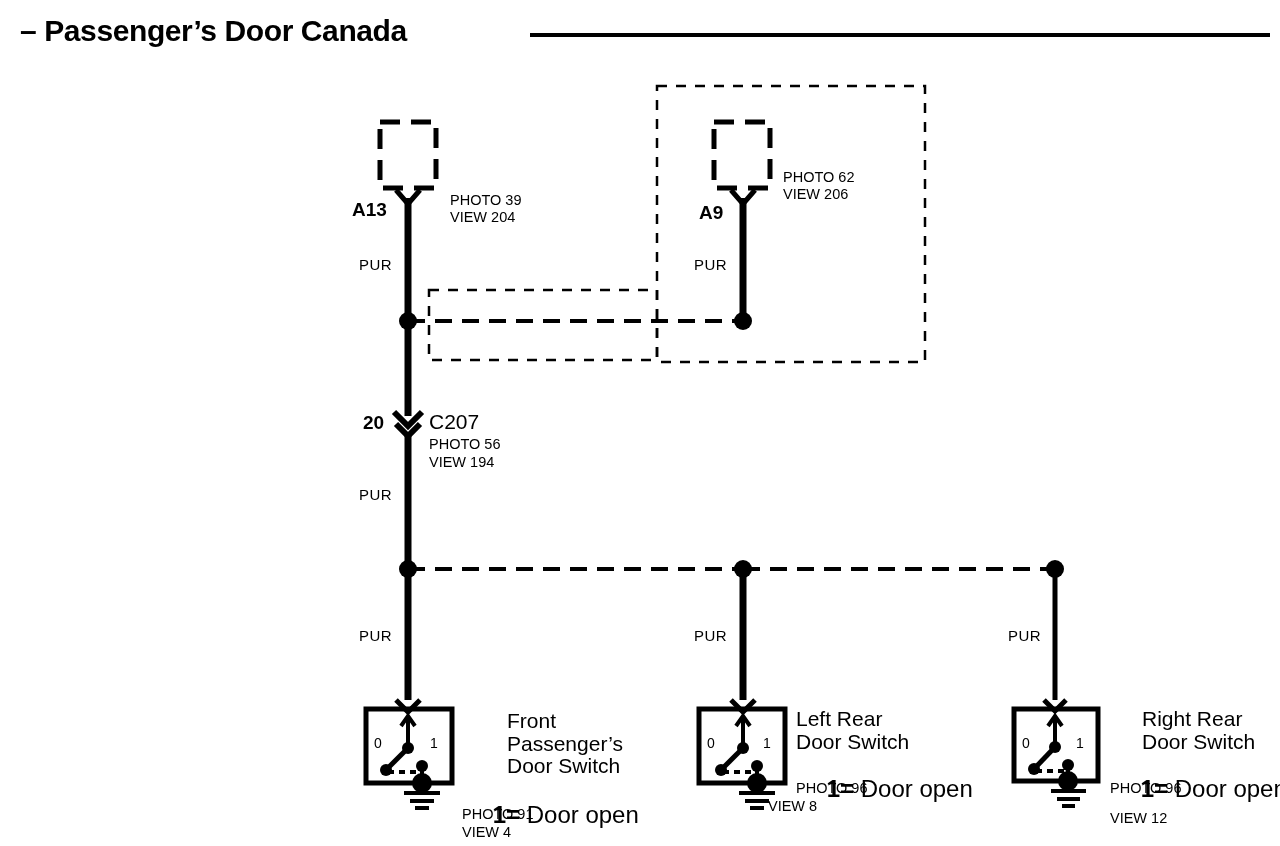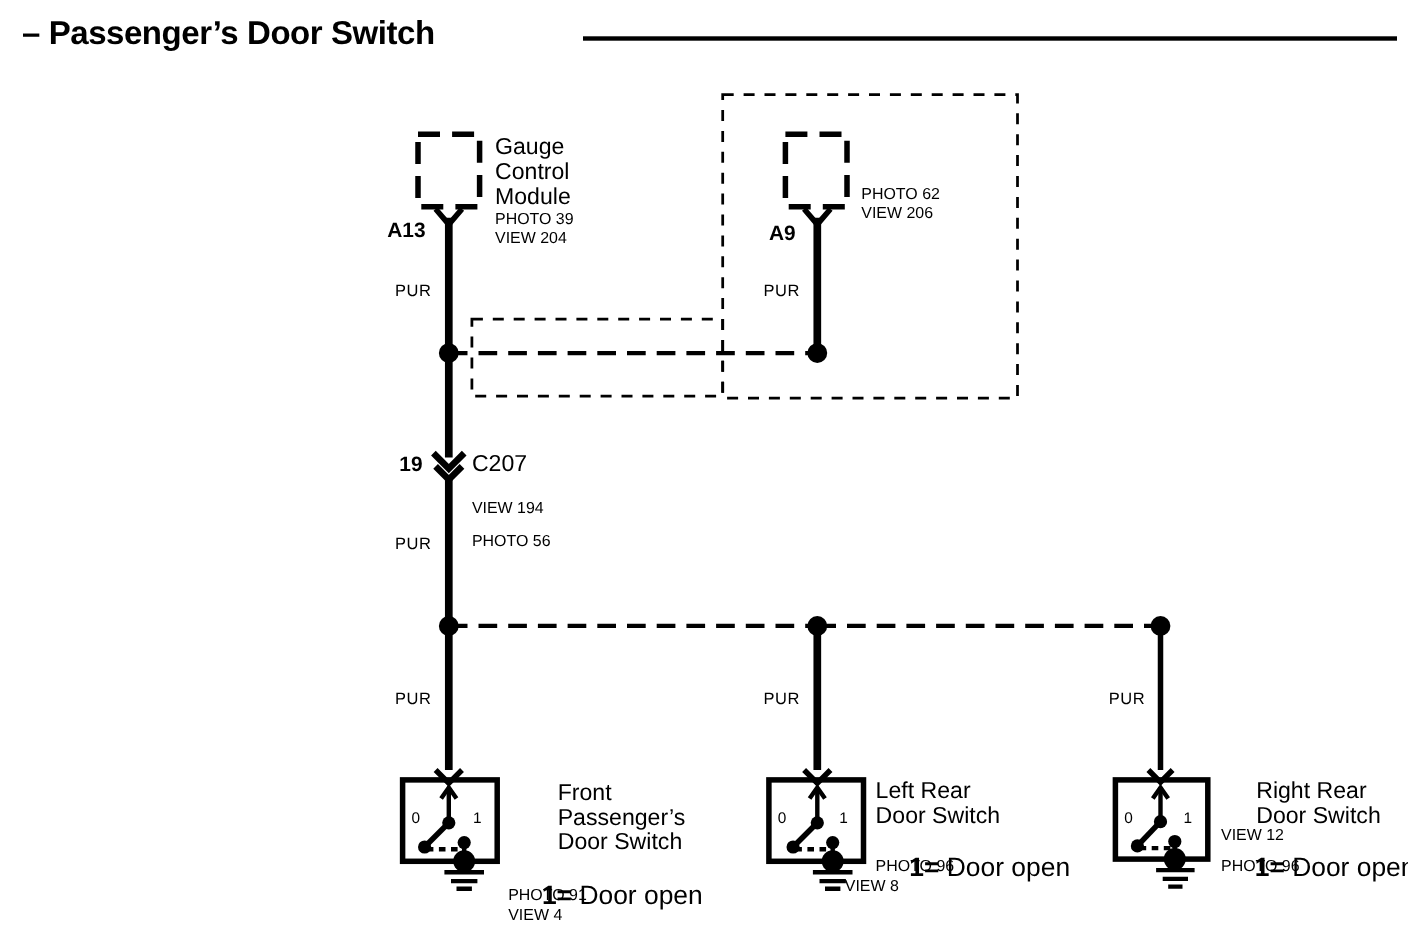--- a/index.html
+++ b/index.html
@@ -87,21 +87,21 @@
   }
   .dooropen b {
     font-weight: bold;
   }
 </style>
 </head>
 <body>
 
 <div id="page">
 
-  <div id="header-title">– Passenger’s Door Switch</div>
+  <div id="header-title">– Passenger’s Door Canada</div>
   <div id="header-rule"></div>
 
   <svg id="diagram" viewBox="0 0 1280 846" width="1280" height="846" xmlns="http://www.w3.org/2000/svg">
 
     <rect x="657" y="86" width="268" height="276" fill="none" stroke="#000" stroke-width="2.5" stroke-dasharray="10,9"></rect>
     <rect x="429" y="290" width="228" height="70" fill="none" stroke="#000" stroke-width="2.5" stroke-dasharray="10,9"></rect>
 
     <rect x="380" y="122" width="56" height="66" fill="none" stroke="#000" stroke-width="5" stroke-dasharray="20,11"></rect>
 
     <path d="M 396 190 L 408 204 L 420 190" fill="none" stroke="#000" stroke-width="5"></path>
@@ -184,37 +184,34 @@
       <line x1="1036" y1="771" x2="1064" y2="771" stroke="#000" stroke-width="4" stroke-dasharray="6,5"></line>
       <circle cx="1068" cy="765" r="6" fill="#000"></circle>
       <line x1="1068" y1="765" x2="1068" y2="781" stroke="#000" stroke-width="4"></line>
       <circle cx="1068" cy="781" r="10" fill="#000"></circle>
       <line x1="1051" y1="791" x2="1086" y2="791" stroke="#000" stroke-width="4"></line>
       <line x1="1057" y1="799" x2="1080" y2="799" stroke="#000" stroke-width="4"></line>
       <line x1="1062" y1="806" x2="1075" y2="806" stroke="#000" stroke-width="4"></line>
     </g>
   </svg>
 
-  <div class="lbl comp-name" style="left:450px; top:123px;">Gauge
-Control
-Module</div>
   <div class="lbl comp-ref" style="left:450px; top:192px;">PHOTO 39</div>
   <div class="lbl comp-ref" style="left:450px; top:209px;">VIEW 204</div>
   <div class="lbl pin" style="left:352px; top:200px;">A13</div>
   <div class="lbl wire" style="left:359px; top:257px;">PUR</div>
 
   <div class="lbl comp-ref" style="left:783px; top:169px;">PHOTO 62</div>
   <div class="lbl comp-ref" style="left:783px; top:186px;">VIEW 206</div>
   <div class="lbl pin" style="left:699px; top:203px;">A9</div>
   <div class="lbl wire" style="left:694px; top:257px;">PUR</div>
 
 
-  <div class="lbl pin" style="left:363px; top:413px;">19</div>
+  <div class="lbl pin" style="left:363px; top:413px;">20</div>
   <div class="lbl conn-id" style="left:429px; top:411px;">C207</div>
-  <div class="lbl comp-ref" style="left:429px; top:436px;margin-top:48px;">PHOTO 56</div>
+  <div class="lbl comp-ref" style="left:429px; top:436px;">PHOTO 56</div>
   <div class="lbl comp-ref" style="left:429px; top:454px;">VIEW 194</div>
   <div class="lbl wire" style="left:359px; top:487px;">PUR</div>
 
   <div class="lbl wire" style="left:359px; top:628px;">PUR</div>
   <div class="lbl wire" style="left:694px; top:628px;">PUR</div>
   <div class="lbl wire" style="left:1008px; top:628px;">PUR</div>
 
   <div class="lbl sw-contact" style="left:374px; top:736px;">0</div>
   <div class="lbl sw-contact" style="left:430px; top:736px;">1</div>
   <div class="lbl comp-name" style="left:462px; top:710px;margin-left:45px;">Front
@@ -237,15 +234,15 @@
   <div class="lbl comp-ref" style="left:768px; top:798px;">VIEW 8</div>
 
   <div class="lbl sw-contact" style="left:1022px; top:736px;">0</div>
   <div class="lbl sw-contact" style="left:1076px; top:736px;">1</div>
   <div class="lbl comp-name" style="left:1110px; top:708px;margin-left:32px;">Right Rear
 Door Switch</div>
   <div class="lbl dooropen" style="left:1114px; top:756px;">
     <b>1=</b><span> Door open</span>
   </div>
   <div class="lbl comp-ref" style="left:1110px; top:780px;">PHOTO 96</div>
-  <div class="lbl comp-ref" style="left:1110px; top:752px;">VIEW 12</div>
+  <div class="lbl comp-ref" style="left:1110px; top:810px;">VIEW 12</div>
 
 </div>
 
 </body></html>

